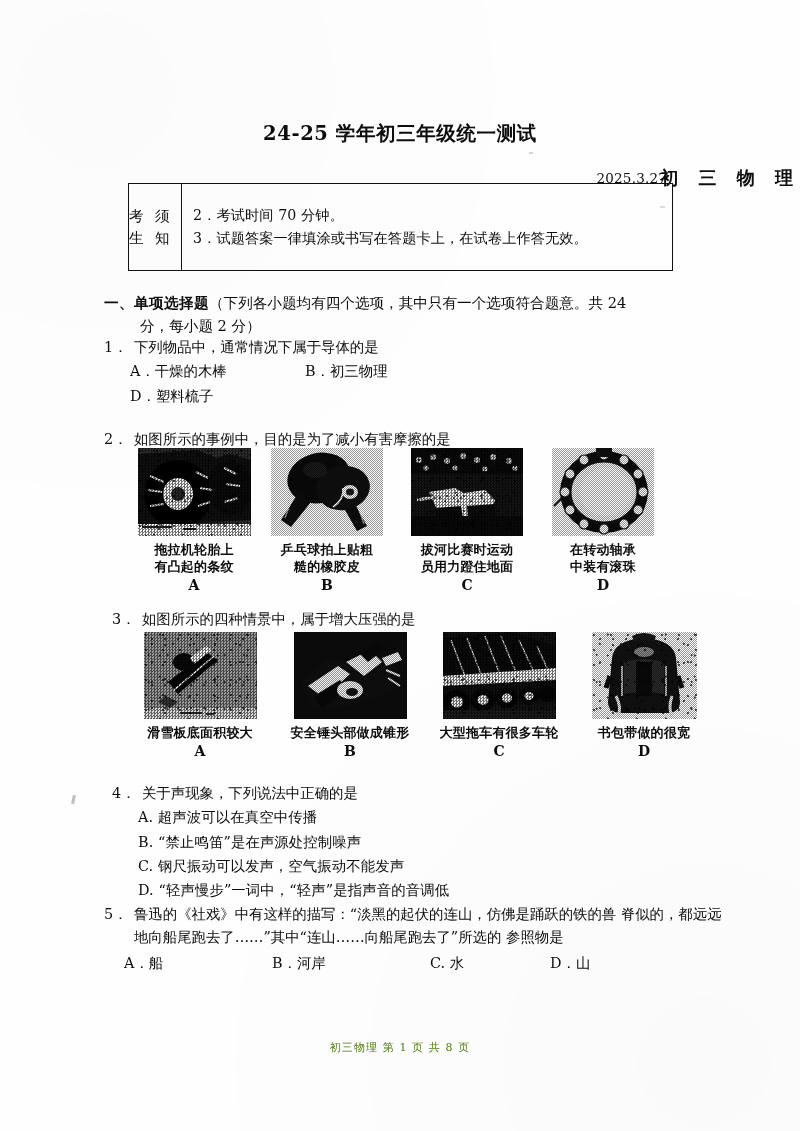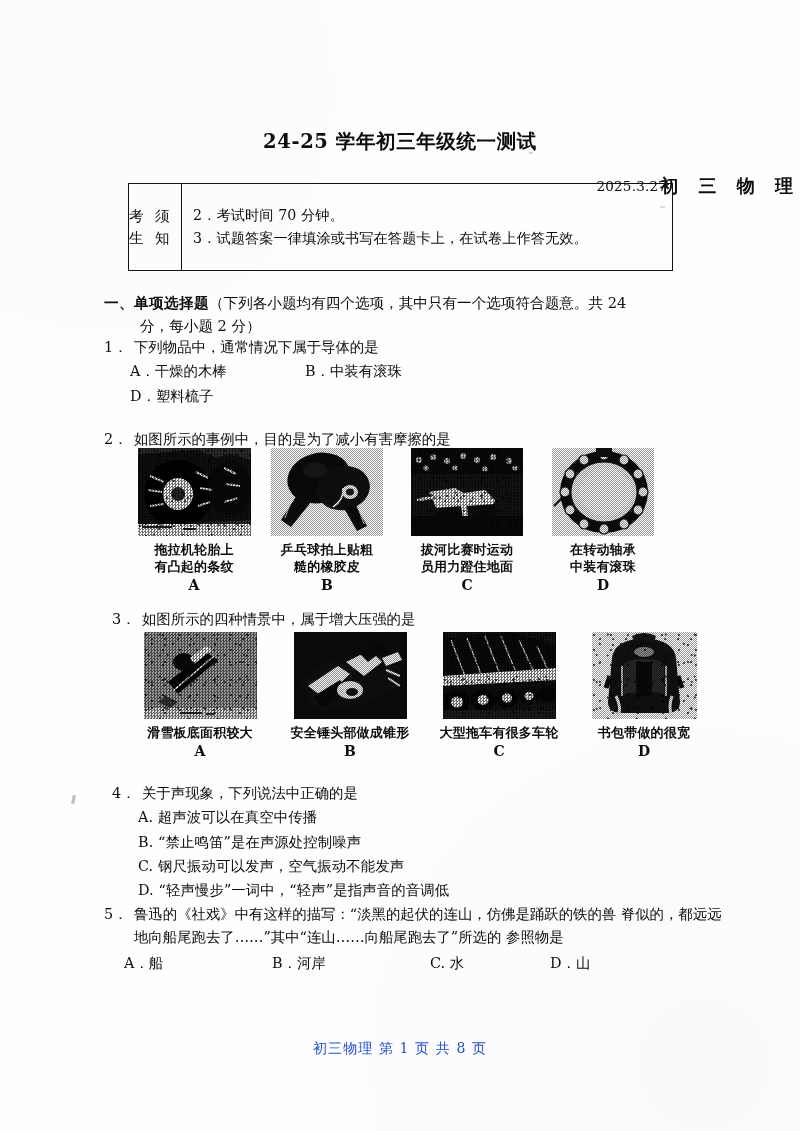--- a/index.html
+++ b/index.html
@@ -40,21 +40,21 @@
     left: 0; top: 0;
     width: 800px;
   }
 
   
   .doc-title {
     text-align: center;
     font-size: 19.5px;
     letter-spacing: 0.6px;
     font-weight: 600;
-    margin: 16px;
+    margin: 8px;
     padding-top: 112px;
     font-family: "DejaVu Serif", "Liberation Serif", serif;
   }
   .subtitle-row {
     position: relative;
     margin-top: 19px;
     height: 26px;
   }
   .doc-subtitle {
     text-align: right;
@@ -232,23 +232,23 @@
     opacity: 0.7;
   }
 
   
   .footer {
     position: absolute;
     left: 0;
     top: 1040px;
     width: 800px;
     text-align: center;
-    font-size: 14px;
+    font-size: 11px;
     letter-spacing: 1.1px;
-    color: #1d4ed8;
+    color: #4d7c0f;
   }
 
   
   .stray {
     position: absolute;
     background: #8a8a8a;
   }
 </style>
 </head>
 <body>
@@ -282,21 +282,21 @@
     </div>
 
     <div class="q" style="top:336px;">
       <div class="q-stem">
         <span class="q-num">1．</span>
         <span class="q-text">下列物品中，通常情况下属于导体的是</span>
       </div>
       <div class="opts-inline">
         <div class="opt-row">
           <span class="opt" style="width:175px;">A．干燥的木棒</span>
-          <span class="opt">B．中装有滚珠</span>
+          <span class="opt">B．初三物理</span>
         </div>
         <div class="opt-row">
           <span class="opt">D．塑料梳子</span>
         </div>
       </div>
     </div>
 
     <div class="q" style="top:428px;">
       <div class="q-stem">
         <span class="q-num">2．</span>

